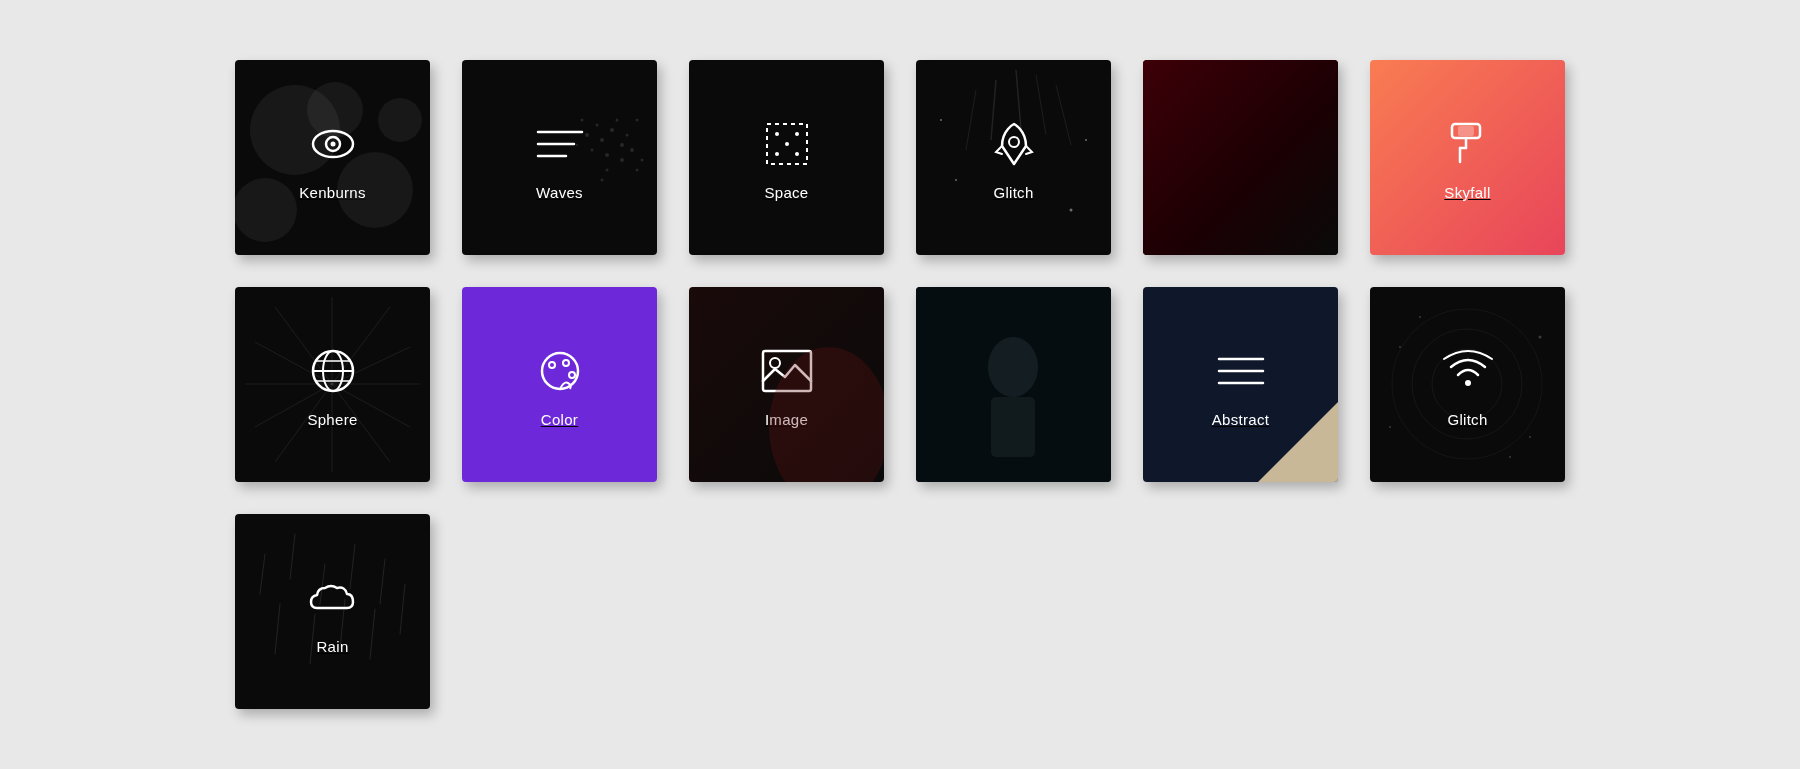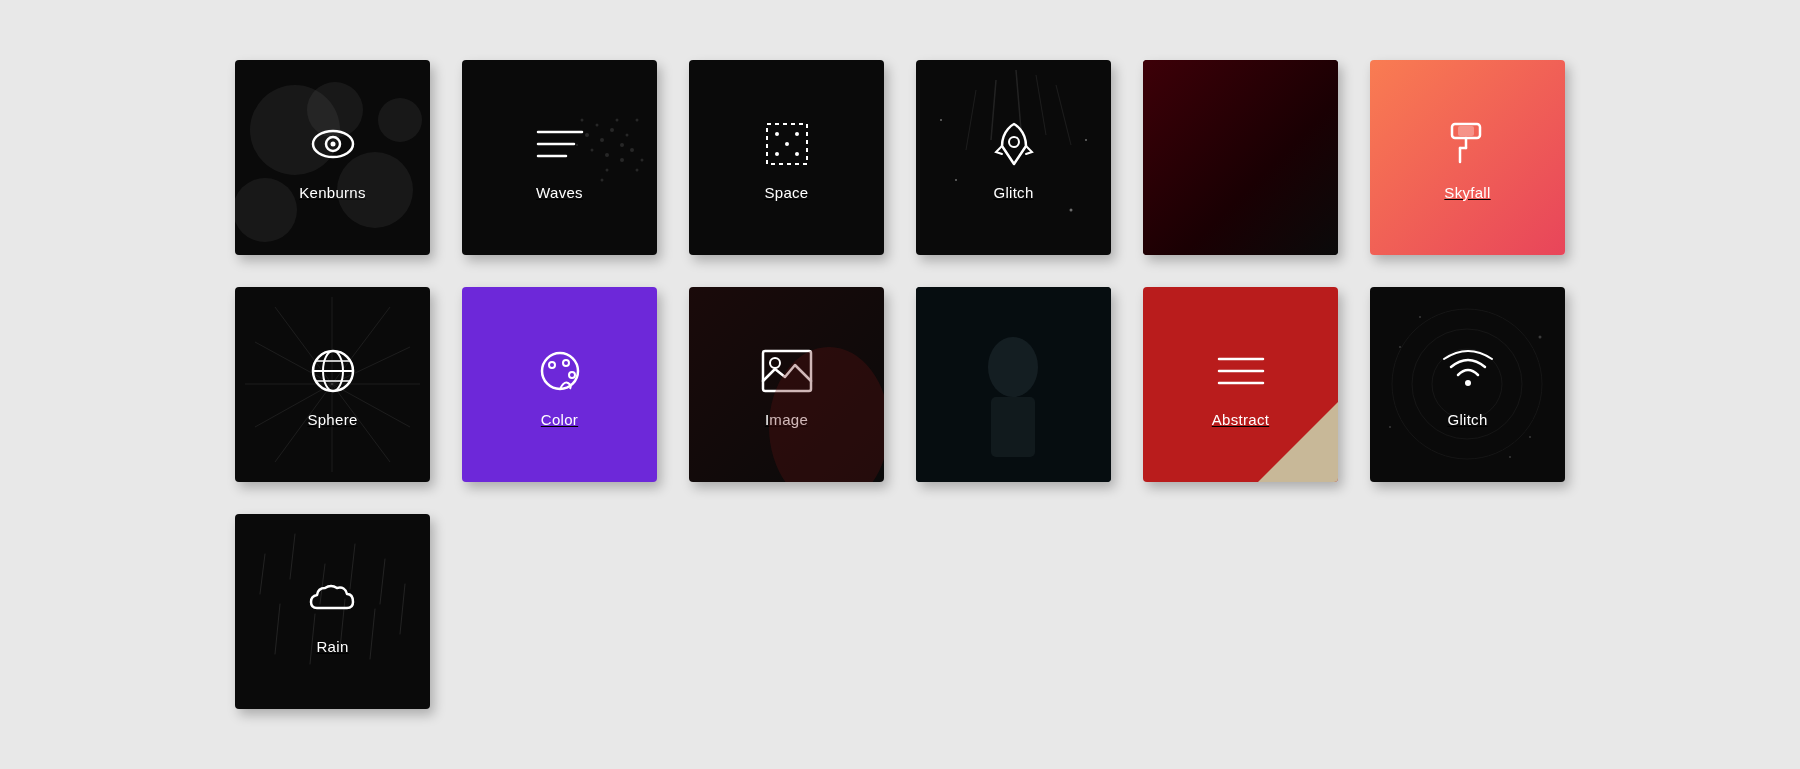--- a/index.html
+++ b/index.html
@@ -310,21 +310,21 @@
     <div class="card-icon">
       <svg viewBox="0 0 52 52" fill="none" xmlns="http://www.w3.org/2000/svg">
 
         <rect x="6" y="10" width="36" height="28" rx="2" stroke="white" stroke-width="2.5" fill="none"></rect>
         <rect x="14" y="18" width="36" height="28" rx="2" stroke="white" stroke-width="2.5" fill="none"></rect>
       </svg>
     </div>
     <span class="card-label">Glitch</span>
   </div>
 
-  <div class="card card-bg-dark" style="background:#b91c1c;">
+  <div class="card card-bg-dark" style="background:#0f172a;">
     <div class="corner-triangle"></div>
     <div class="card-icon">
       <svg viewBox="0 0 52 36" fill="none" xmlns="http://www.w3.org/2000/svg">
         <line x1="4" y1="6" x2="48" y2="6" stroke="white" stroke-width="2.5" stroke-linecap="round"></line>
         <line x1="4" y1="18" x2="48" y2="18" stroke="white" stroke-width="2.5" stroke-linecap="round"></line>
         <line x1="4" y1="30" x2="48" y2="30" stroke="white" stroke-width="2.5" stroke-linecap="round"></line>
       </svg>
     </div>
     <span class="card-label">Abstract</span>
   </div>

